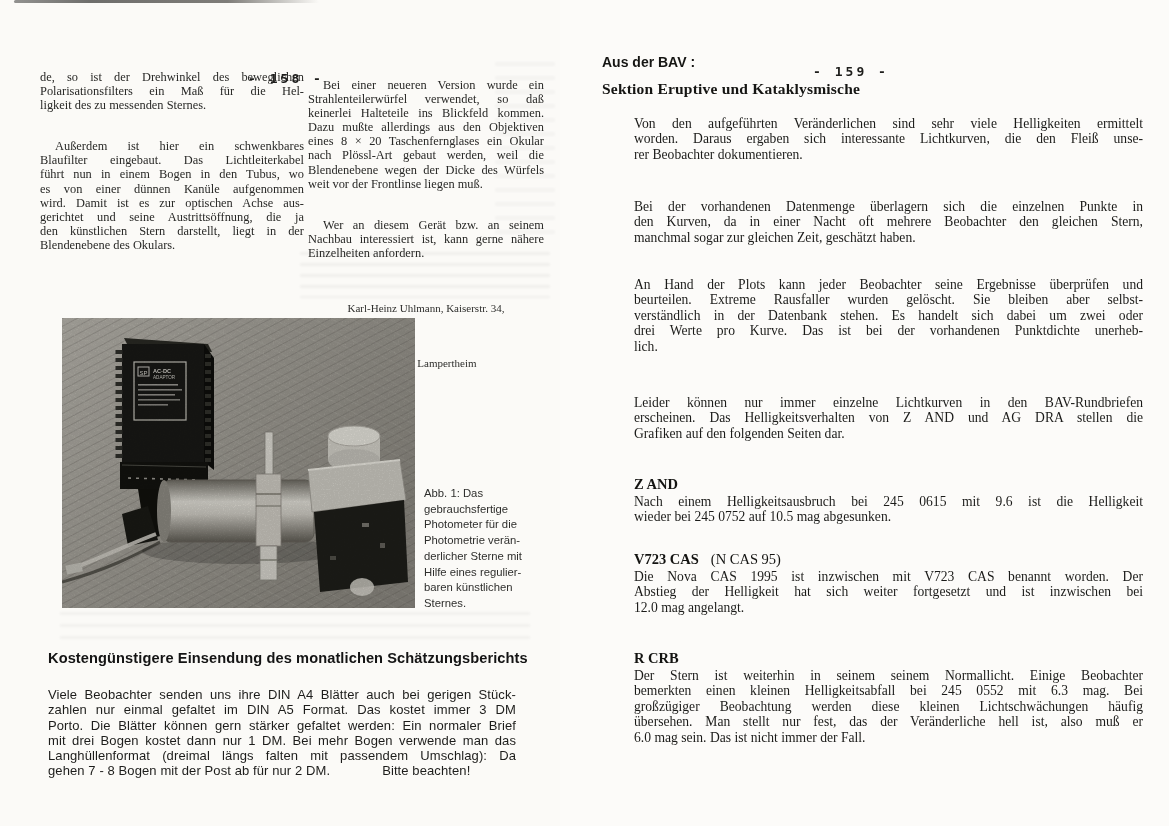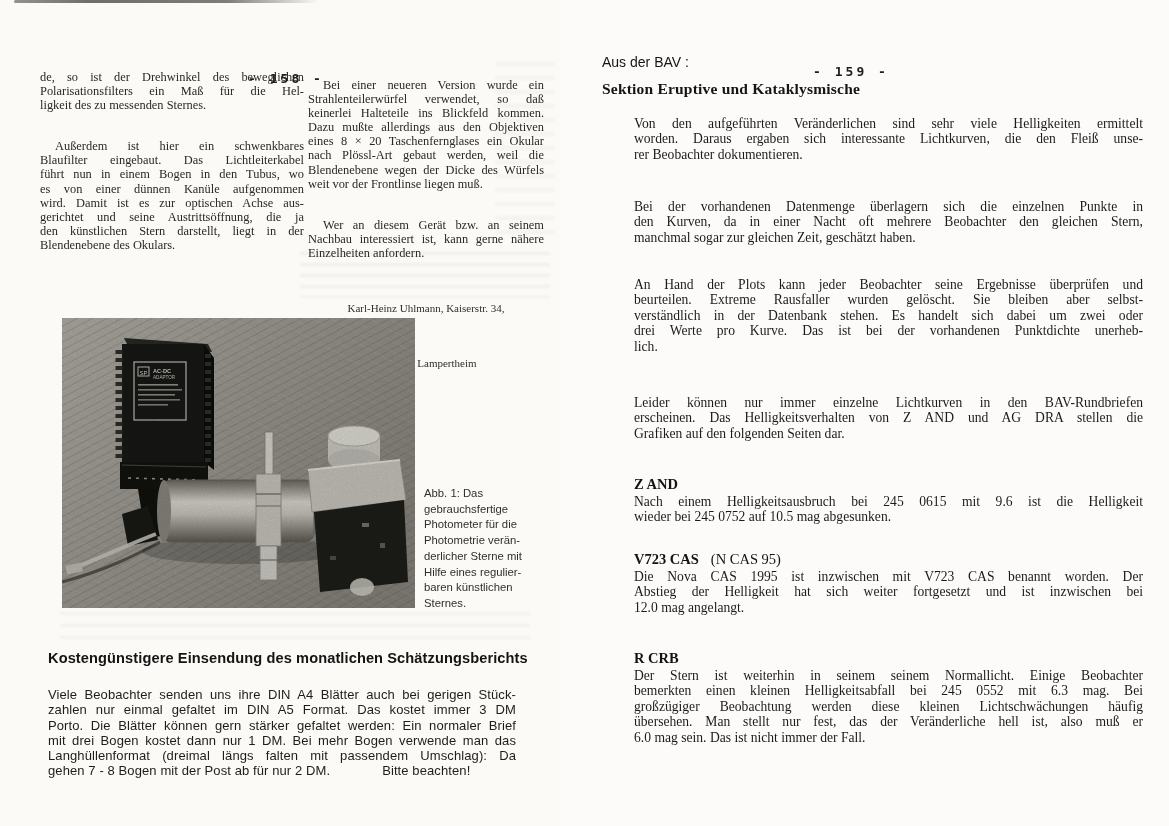--- a/index.html
+++ b/index.html
@@ -82,21 +82,21 @@
   }
   .notice-para {
     position:absolute; left:48px; top:687px; width:468px;
     font-family:"Liberation Sans", sans-serif; font-size:13px; line-height:15.3px;
     color:#1d1d1b; letter-spacing:.1px;
   }
 
   
   .kicker {
     position:absolute; left:42px; top:54px;
-    font-family:"Liberation Sans", sans-serif; font-weight:normal; font-size:14px; color:#151513;
+    font-family:"Liberation Sans", sans-serif; font-weight:bold; font-size:14px; color:#151513;
   }
   .rp-heading {
     position:absolute; left:42px; top:80px;
     font-weight:bold; font-size:15.5px; color:#151513; letter-spacing:.2px;
   }
   .rp-block { position:absolute; left:42px; width:509px; font-size:13.6px; line-height:15.4px; color:#1b1b19;margin-left:32px; }
   .rp-p1 { top:116px; } .rp-p2 { top:199px; } .rp-p3 { top:277px; } .rp-p4 { top:395px; }
   .rp-s1 { top:476px; } .rp-s2 { top:551px; } .rp-s3 { top:650px; }
   .sec-title { font-size:14.5px; line-height:16px; margin-bottom:2px; color:#131311; }
   .sec-title .tb { font-weight:bold; }

